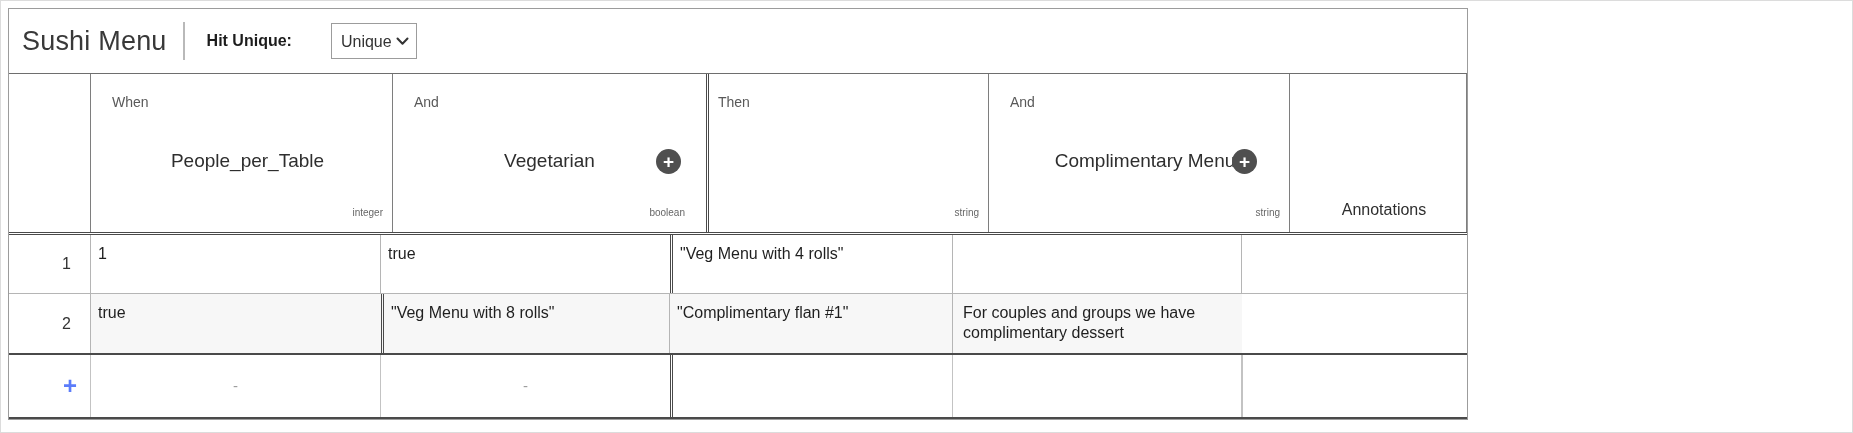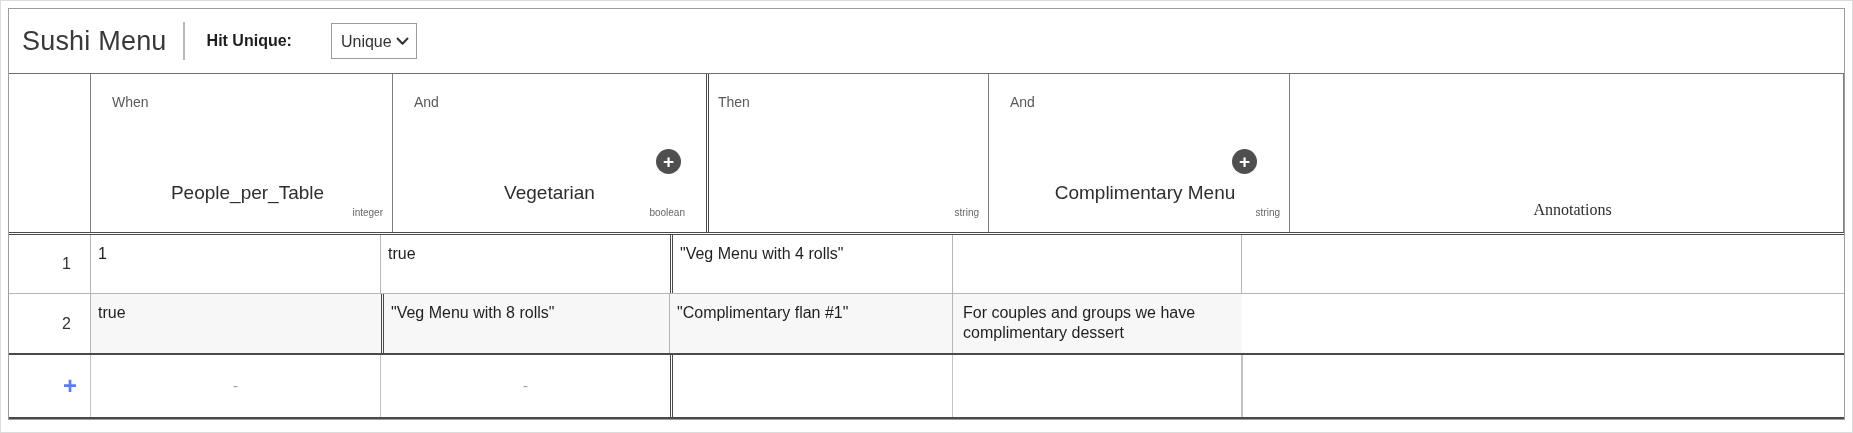--- a/index.html
+++ b/index.html
@@ -4,21 +4,21 @@
 <style>
   * { box-sizing: border-box; margin: 0; padding: 0; }
   html, body { width: 1853px; height: 433px; background: #ffffff; }
   body {
     font-family: "Liberation Sans", "DejaVu Sans", sans-serif;
     border: 1px solid #dcdcdc;
     overflow: hidden;
   }
   .widget {
     margin: 7px;
-    width: 1837px;
+    width: 1460px;
     border: 1px solid #9c9c9c;
     background: #fff;
   }
   
   .titlebar {
     height: 64px;
     display: flex;
     align-items: center;
     padding-left: 13px;
   }
@@ -98,35 +98,33 @@
     font-size: 14px;
     color: #595959;
   }
   .colname {
     position: absolute;
     top: 76px; left: 0; right: 0;
     text-align: center;
     font-size: 19px;
     color: #2e2e2e;
     white-space: nowrap;
-    margin-top: 32px;
   }
   .coltype {
     position: absolute;
     bottom: 14px; right: 9px;
     font-size: 10px;
     color: #666;
   }
   .ann-head {
     position: absolute;
     bottom: 13px; left: 0; right: 0;
     text-align: center;
     font-size: 16px;
     color: #2e2e2e;
-    font-family: Liberation Serif, serif;
   }
   .plus-circle {
     position: absolute;
     width: 25px; height: 25px;
     border-radius: 50%;
     background: var(--add-column-icon-bg, #4f4f4f);
     color: var(--add-column-icon-glyph, #ffffff);
     display: flex;
     align-items: center;
     justify-content: center;

